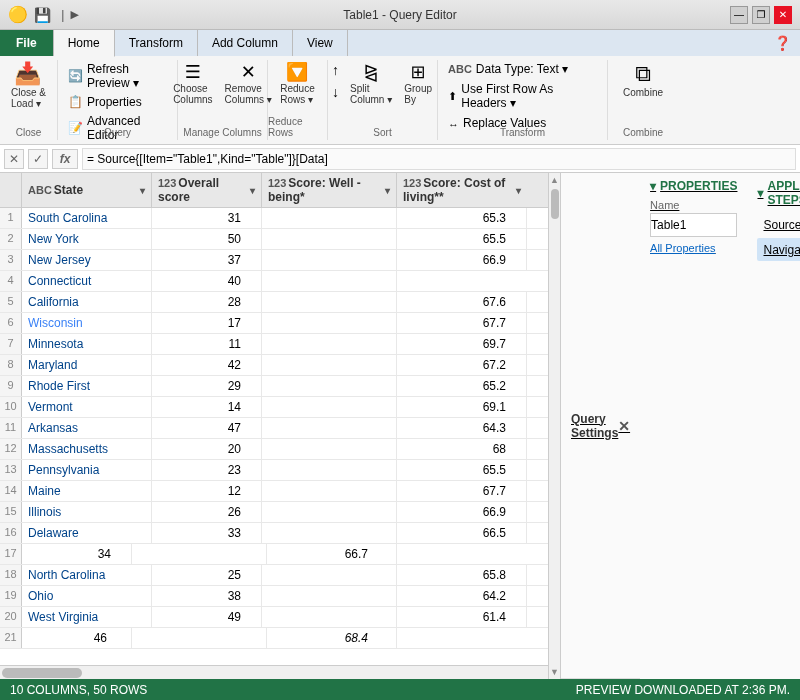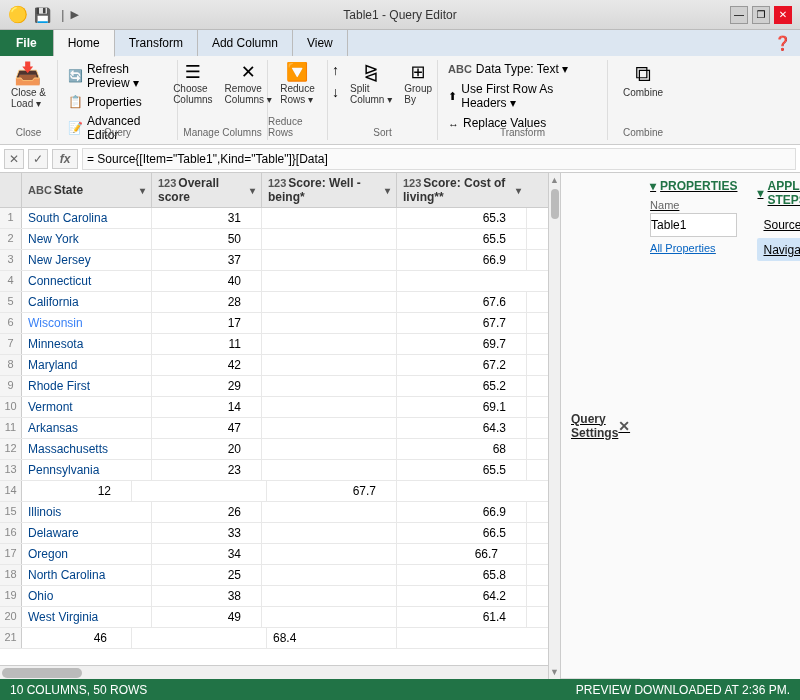--- a/index.html
+++ b/index.html
@@ -445,41 +445,41 @@
     </div>
         <div class="grid-row">
       <div class="row-num">13</div>
       <div class="grid-cell" style="width:130px; min-width:130px; color:#00438a;">Pennsylvania</div>
       <div class="grid-cell" style="width:110px; min-width:110px; text-align:right; padding-right:20px;">23</div>
       <div class="grid-cell" style="width:135px; min-width:135px;"></div>
       <div class="grid-cell" style="width:130px; min-width:130px; text-align:right; padding-right:20px;">65.5</div>
     </div>
         <div class="grid-row">
       <div class="row-num">14</div>
+      <div class="grid-cell" style="width:130px; min-width:130px; color:#00438a;">Maine</div>
       <div class="grid-cell" style="width:110px; min-width:110px; text-align:right; padding-right:20px;">12</div>
       <div class="grid-cell" style="width:135px; min-width:135px;"></div>
       <div class="grid-cell" style="width:130px; min-width:130px; text-align:right; padding-right:20px;">67.7</div>
     </div>
         <div class="grid-row">
       <div class="row-num">15</div>
       <div class="grid-cell" style="width:130px; min-width:130px; color:#00438a;">Illinois</div>
       <div class="grid-cell" style="width:110px; min-width:110px; text-align:right; padding-right:20px;">26</div>
       <div class="grid-cell" style="width:135px; min-width:135px;"></div>
       <div class="grid-cell" style="width:130px; min-width:130px; text-align:right; padding-right:20px;">66.9</div>
     </div>
         <div class="grid-row">
       <div class="row-num">16</div>
       <div class="grid-cell" style="width:130px; min-width:130px; color:#00438a;">Delaware</div>
       <div class="grid-cell" style="width:110px; min-width:110px; text-align:right; padding-right:20px;">33</div>
       <div class="grid-cell" style="width:135px; min-width:135px;"></div>
       <div class="grid-cell" style="width:130px; min-width:130px; text-align:right; padding-right:20px;">66.5</div>
     </div>
         <div class="grid-row">
       <div class="row-num">17</div>
-      <div class="grid-cell" style="width:130px; min-width:130px; color:#00438a;">Oregon</div>
       <div class="grid-cell" style="width:110px; min-width:110px; text-align:right; padding-right:20px;">34</div>
       <div class="grid-cell" style="width:135px; min-width:135px;"></div>
       <div class="grid-cell" style="width:130px; min-width:130px; text-align:right; padding-right:28px;">66.7</div>
     </div>
         <div class="grid-row">
       <div class="row-num">18</div>
       <div class="grid-cell" style="width:130px; min-width:130px; color:#00438a;">North Carolina</div>
       <div class="grid-cell" style="width:110px; min-width:110px; text-align:right; padding-right:20px;">25</div>
       <div class="grid-cell" style="width:135px; min-width:135px;"></div>
       <div class="grid-cell" style="width:130px; min-width:130px; text-align:right; padding-right:20px;">65.8</div>
@@ -495,21 +495,21 @@
       <div class="row-num">20</div>
       <div class="grid-cell" style="width:130px; min-width:130px; color:#00438a;">West Virginia</div>
       <div class="grid-cell" style="width:110px; min-width:110px; text-align:right; padding-right:20px;">49</div>
       <div class="grid-cell" style="width:135px; min-width:135px;"></div>
       <div class="grid-cell" style="width:130px; min-width:130px; text-align:right; padding-right:20px;">61.4</div>
     </div>
         <div class="grid-row">
       <div class="row-num">21</div>
       <div class="grid-cell" style="width:110px; min-width:110px; text-align:right; padding-right:24px;">46</div>
       <div class="grid-cell" style="width:135px; min-width:135px;"></div>
-      <div class="grid-cell" style="width:130px; min-width:130px; text-align:left; padding-right:16px;">68.4</div>
+      <div class="grid-cell" style="width:130px; min-width:130px; text-align:right; padding-right:28px;font-style:italic;">68.4</div>
     </div>
       </div>
 
     <div class="grid-scroll-h">
       <div class="scroll-thumb-h"></div>
     </div>
   </div>
 
   <div style="width:12px; background:#f0f0f0; border-left:1px solid #ccc; display:flex; flex-direction:column; align-items:center; justify-content:flex-start; padding:2px 1px; gap:2px;">
     <div style="font-size:9px; color:#888;">▲</div>

